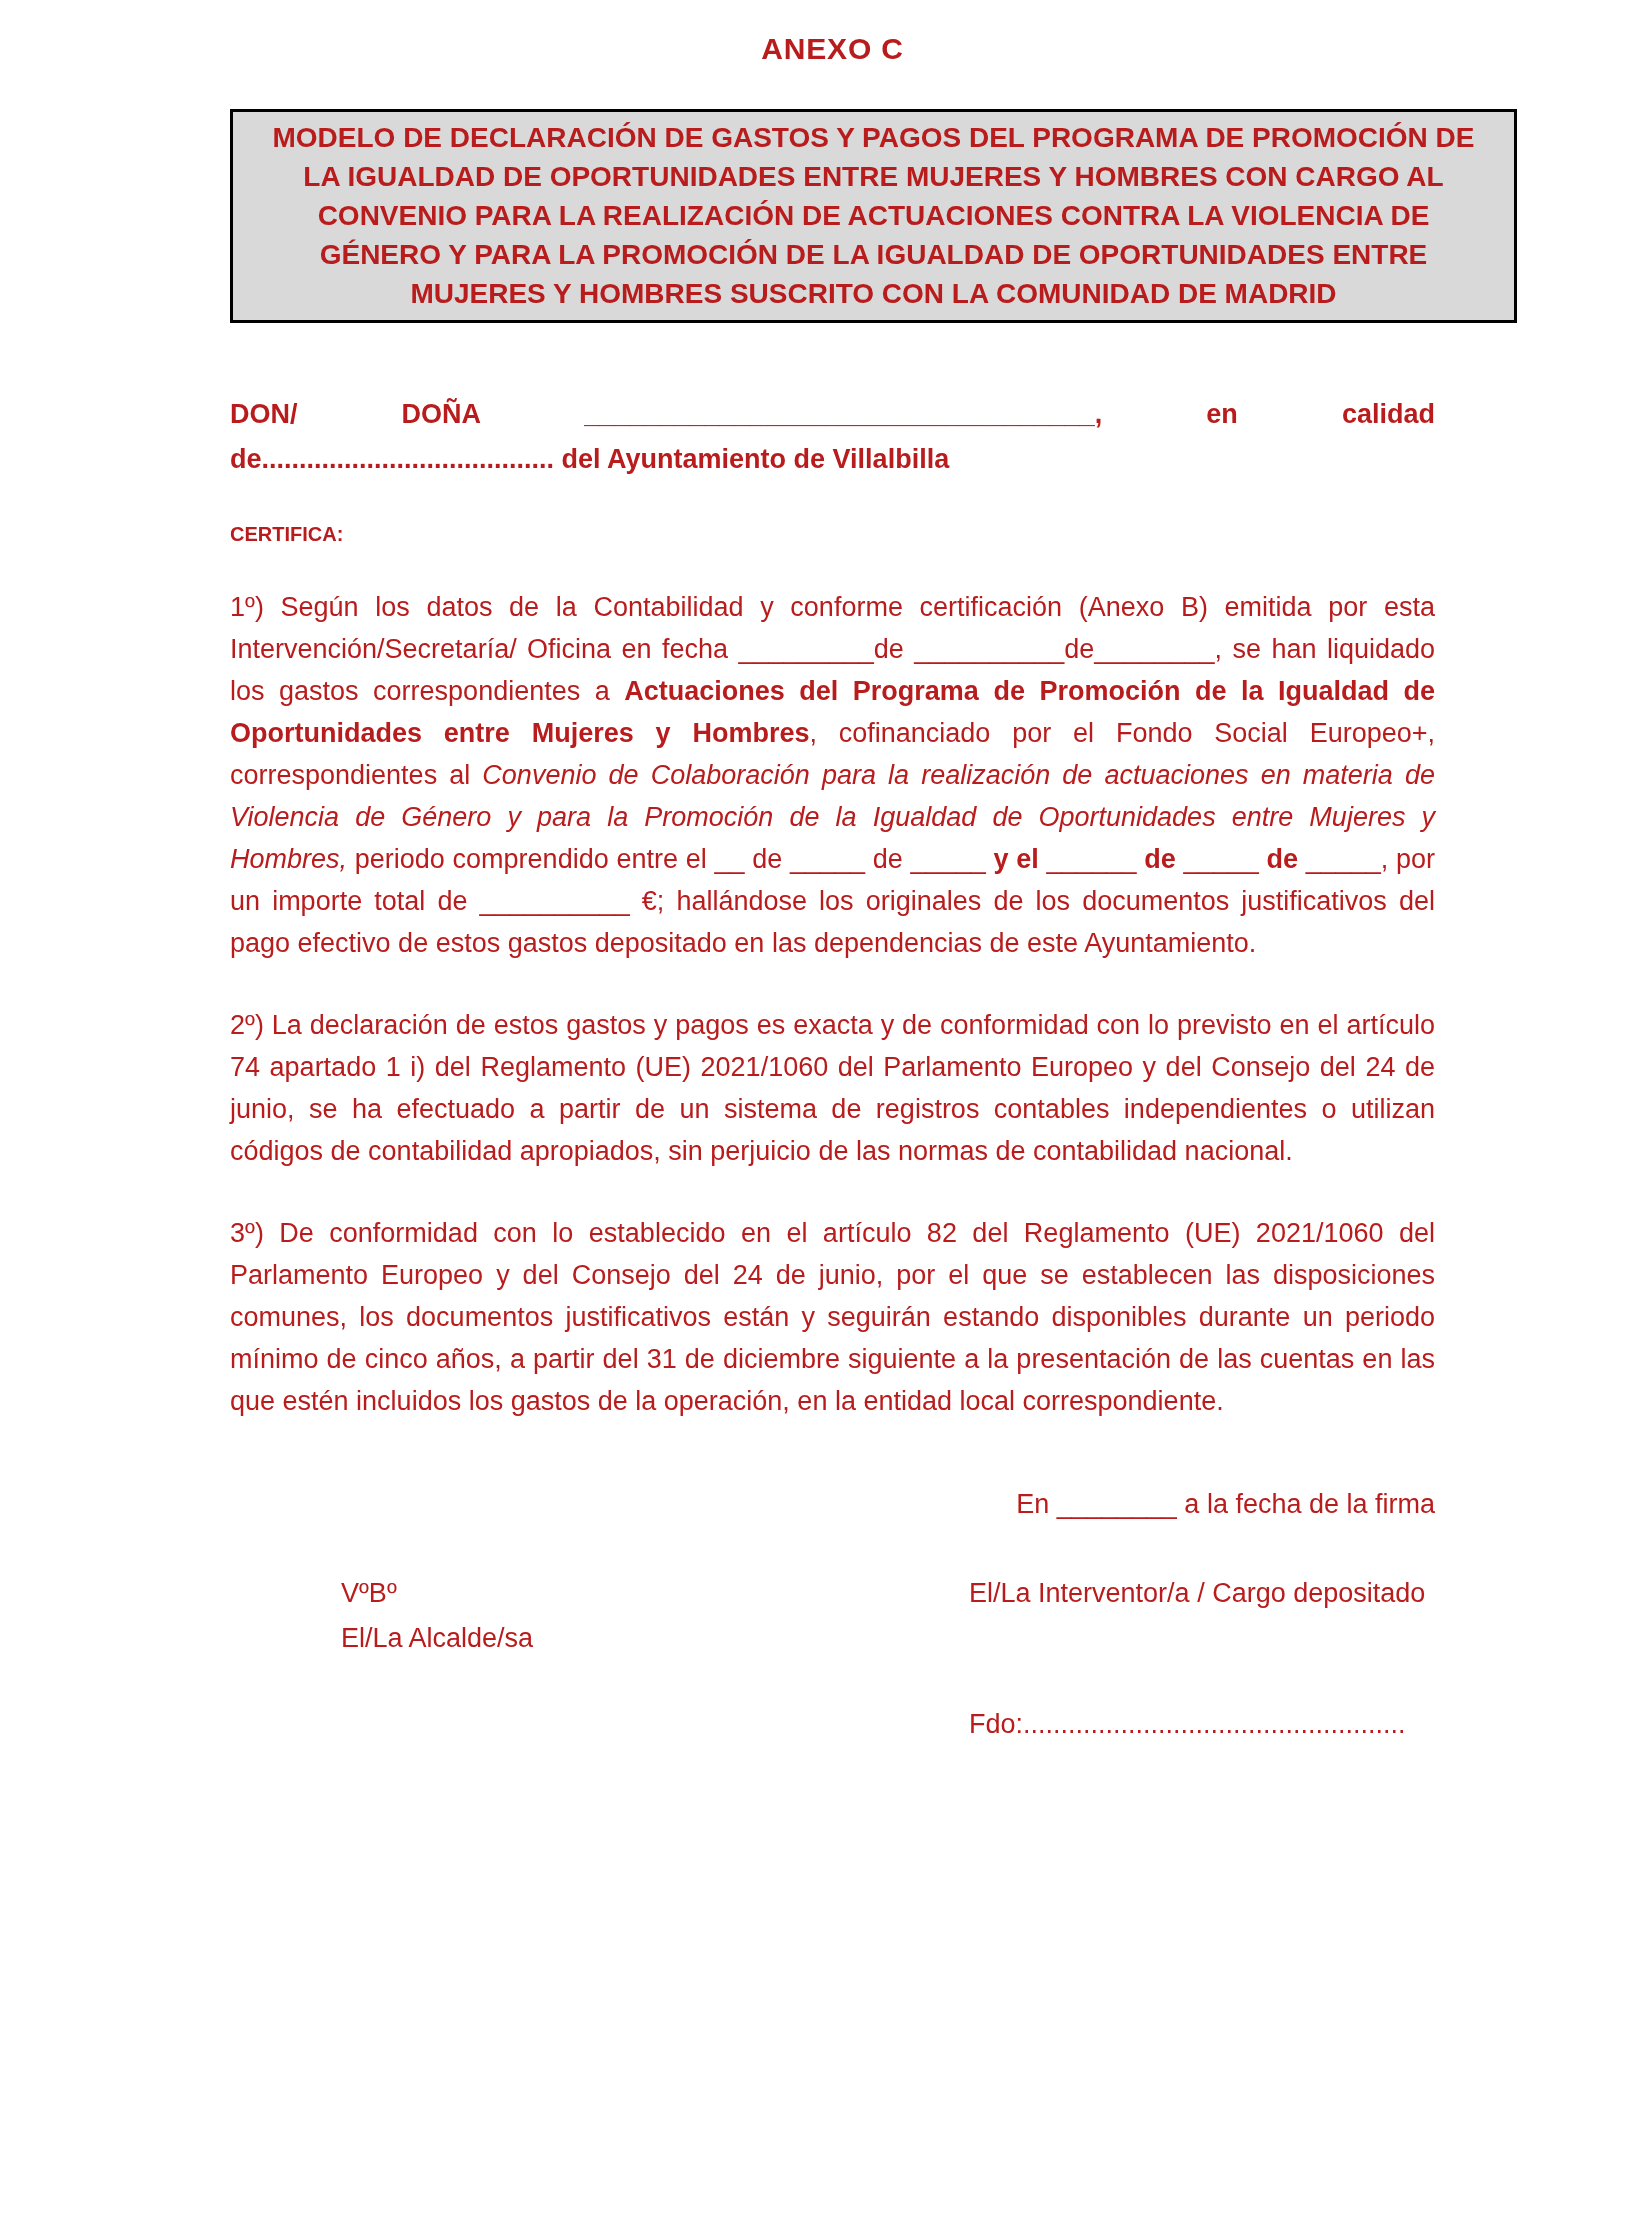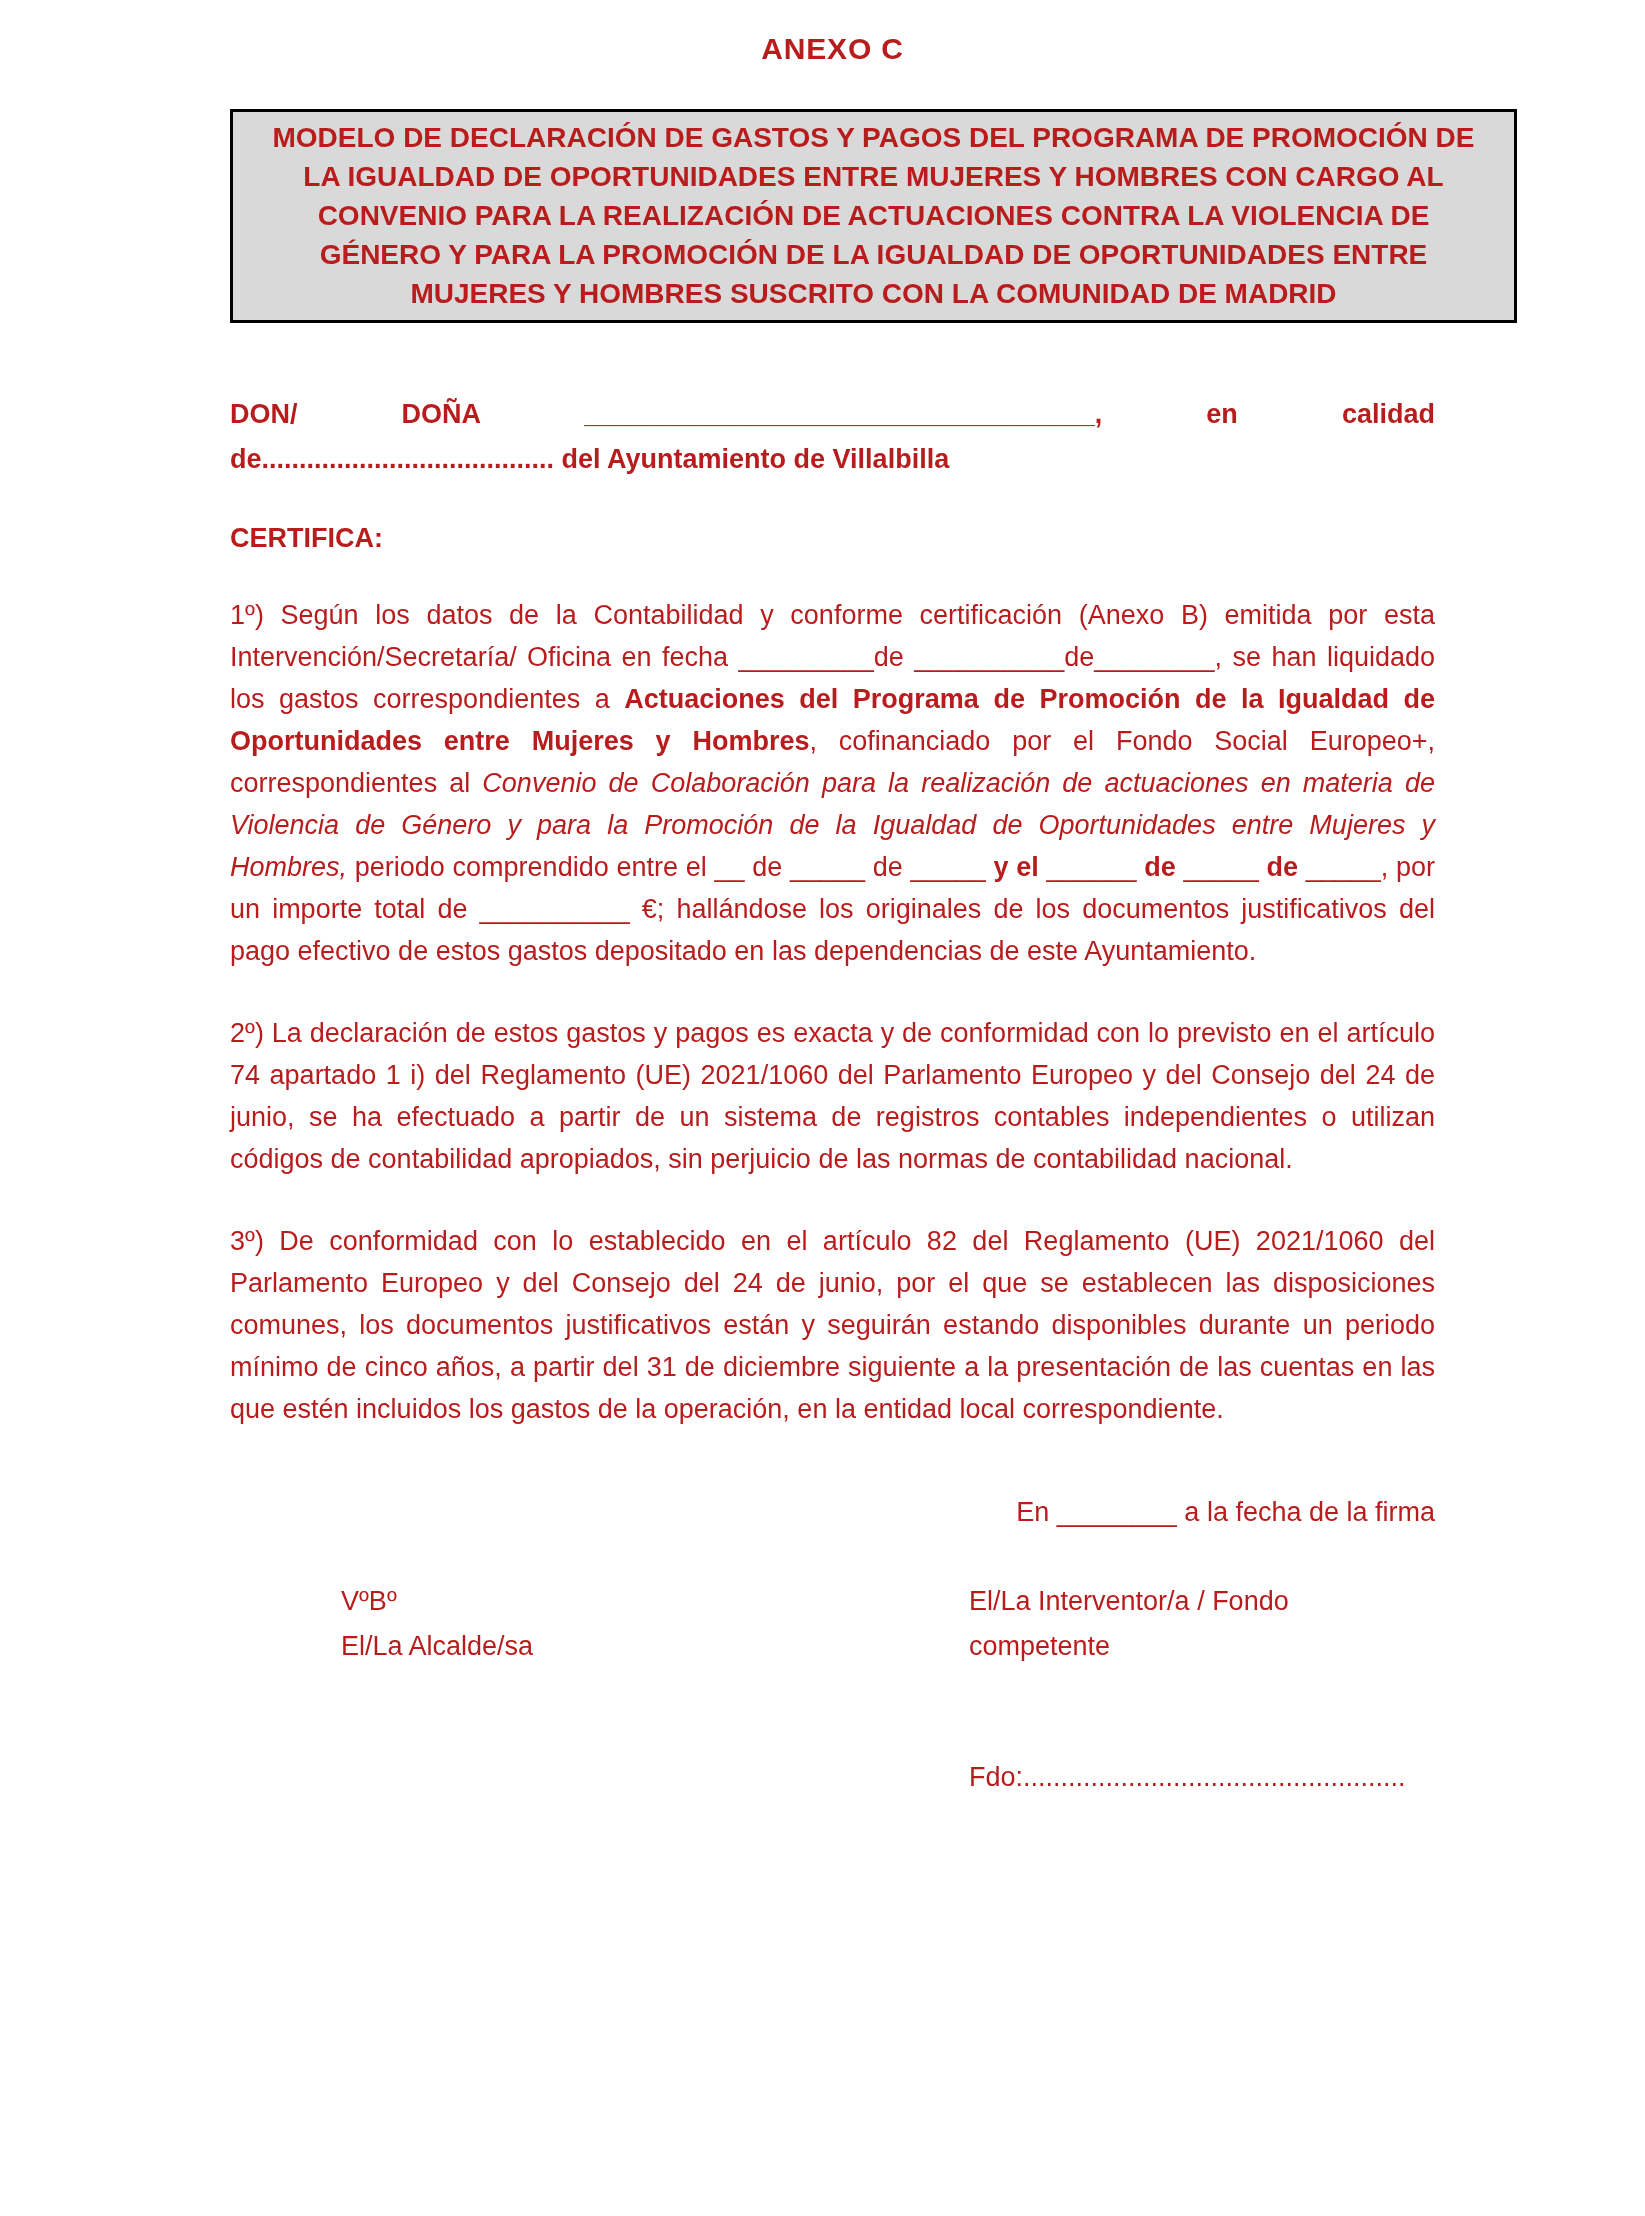--- a/index.html
+++ b/index.html
@@ -37,21 +37,21 @@
     margin-top: 69px;
     font-weight: bold;
     font-size: 27px;
     line-height: 45px;
   }
   .heading .line1 { text-align: justify; text-align-last: justify; }
   .heading .line2 { text-align: left; }
   .certifica {
     margin-top: 41px;
     font-weight: bold;
-    font-size: 27px;
+    font-size: 20px;
   }
   .body-par {
     margin: 40px 0 0 230px;
     width: 1205px;
     font-size: 27px;
     line-height: 42px;
     text-align: justify;
   }
   .body-par .b { font-weight: bold; }
   .body-par .i { font-style: italic; }
@@ -96,19 +96,19 @@
   <p class="body-par"><span>3º) De conformidad con lo establecido en el artículo 82 del Reglamento (UE) 2021/1060 del Parlamento Europeo y del Consejo del 24 de junio, por el que se establecen las disposiciones comunes, los documentos justificativos están y seguirán estando disponibles durante un periodo mínimo de cinco años, a partir del 31 de diciembre siguiente a la presentación de las cuentas en las que estén incluidos los gastos de la operación, en la entidad local correspondiente.</span></p>
 
   <div class="place-line col">En ________ a la fecha de la firma</div>
 
   <div class="sig col">
     <div class="sig-left">
       <div>VºBº</div>
       <div>El/La Alcalde/sa</div>
     </div>
     <div class="sig-right">
-      <div>El/La Interventor/a / Fondo competente</div>
+      <div>El/La Interventor/a / Cargo depositado</div>
       <div class="fdo">Fdo:...................................................</div>
     </div>
   </div>
 
 </div>
 
 
 </body></html>

